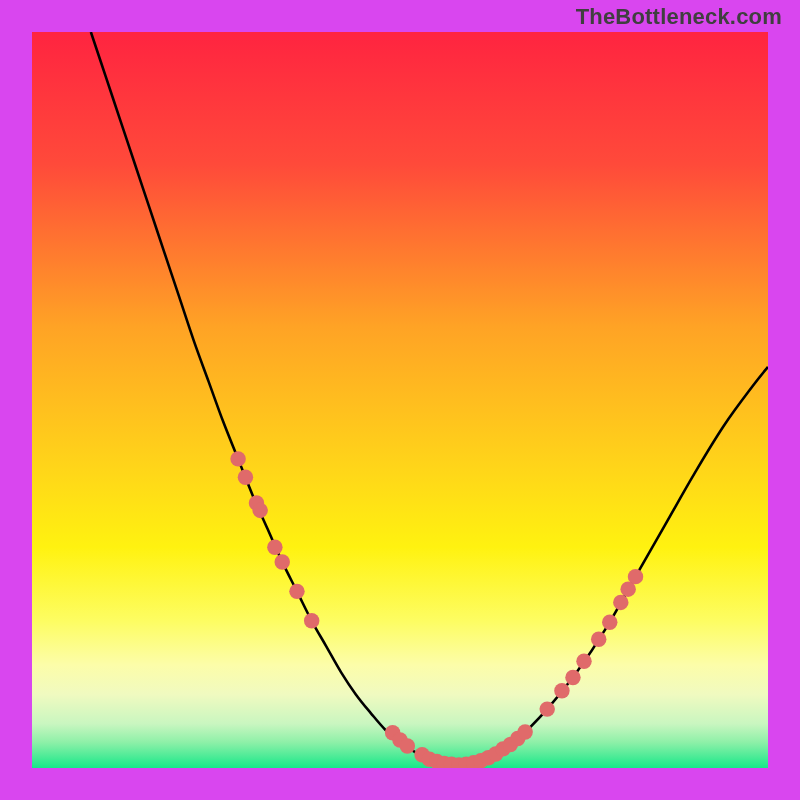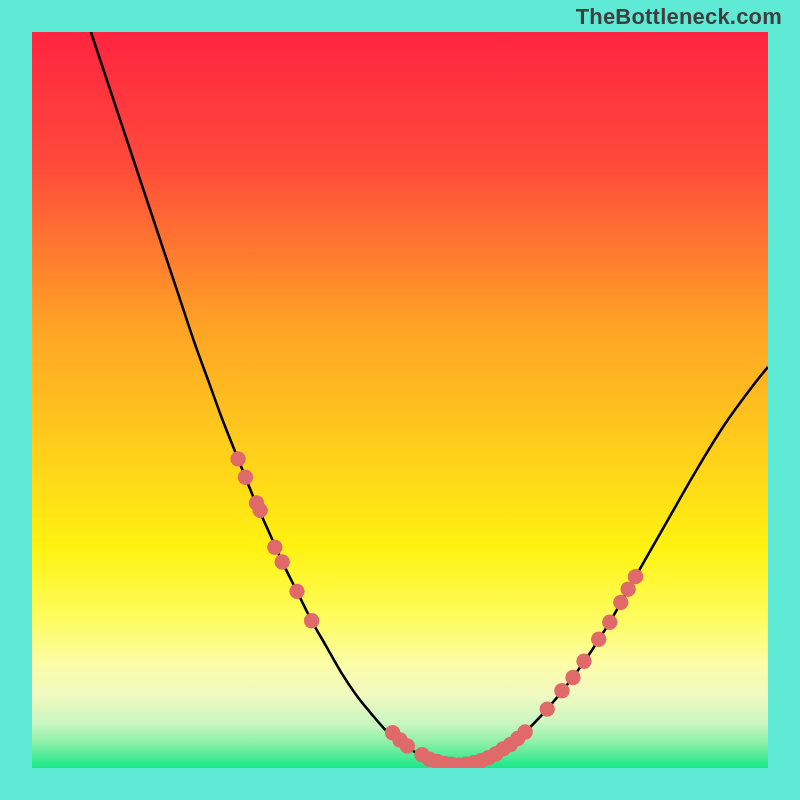--- a/index.html
+++ b/index.html
@@ -6,21 +6,21 @@
     margin: 0;
     padding: 0;
     width: 800px;
     height: 800px;
     overflow: hidden;
     font-family: Arial, Helvetica, sans-serif;
   }
   .frame {
     width: 800px;
     height: 800px;
-    background: #5eead4;
+    background: #d946ef;
     position: relative;
     box-sizing: border-box;
   }
   .watermark {
     position: absolute;
     top: 4px;
     right: 18px;
     color: #3f3f3f;
     font-size: 22px;
     font-weight: 600;

